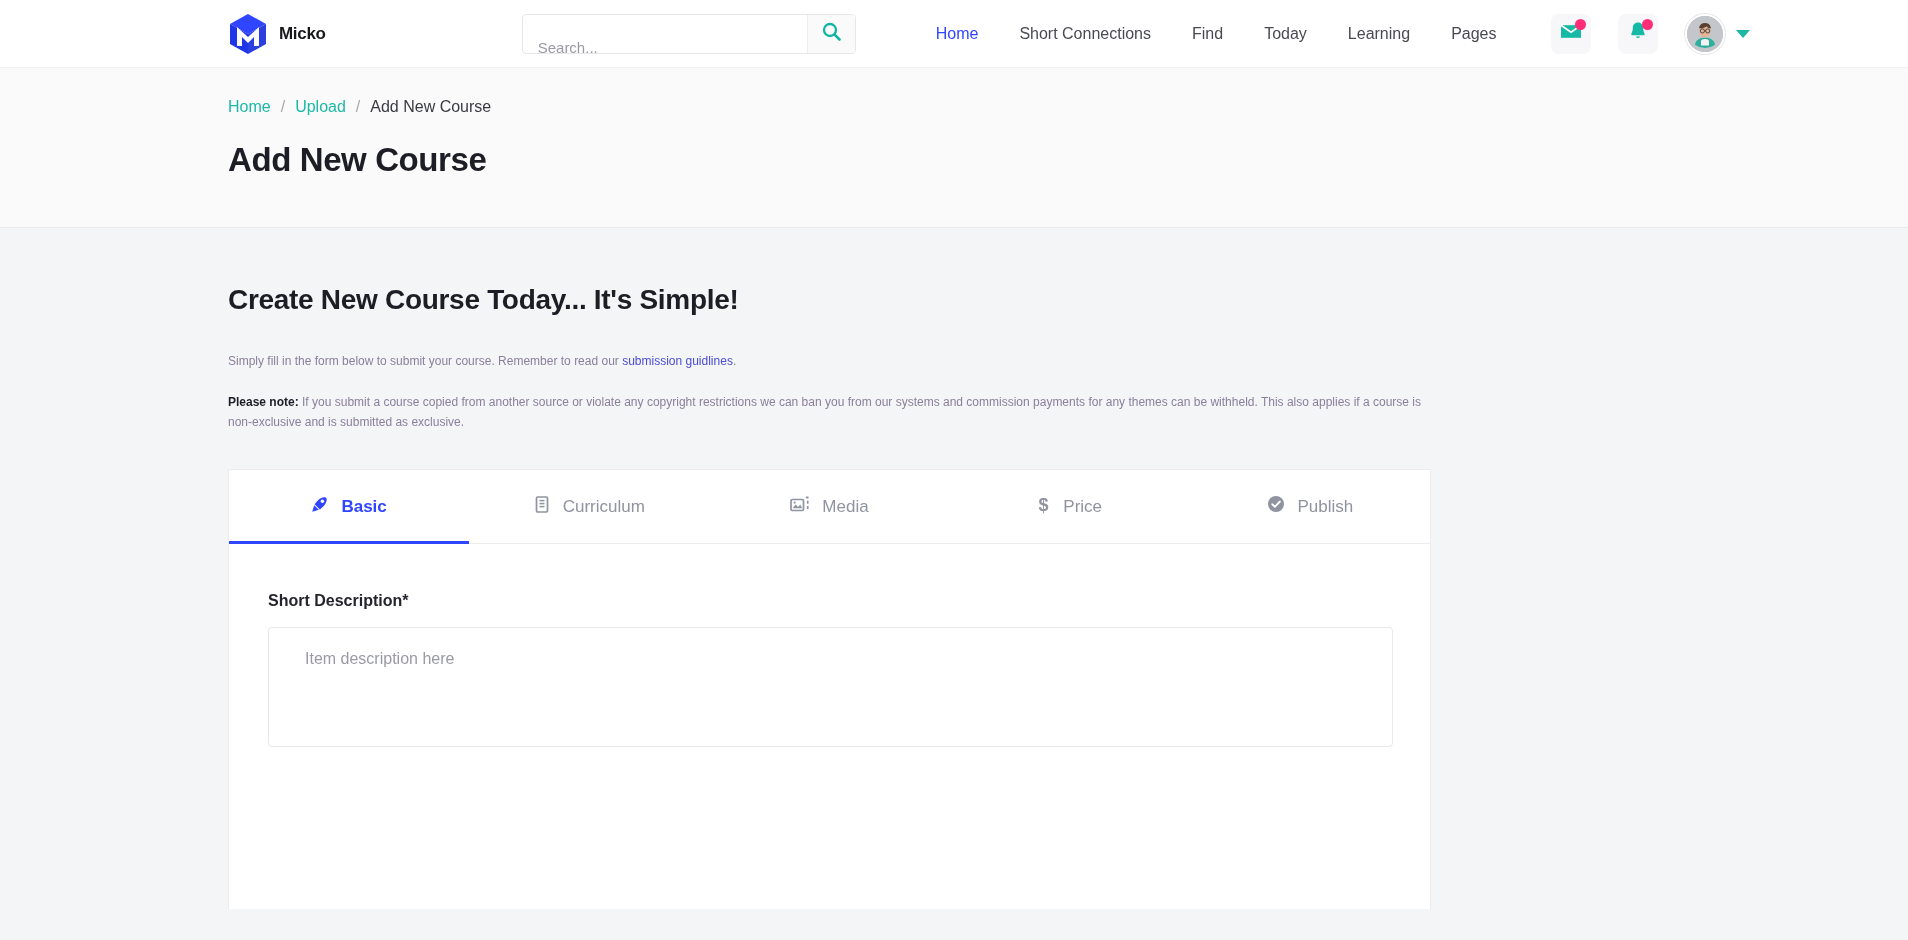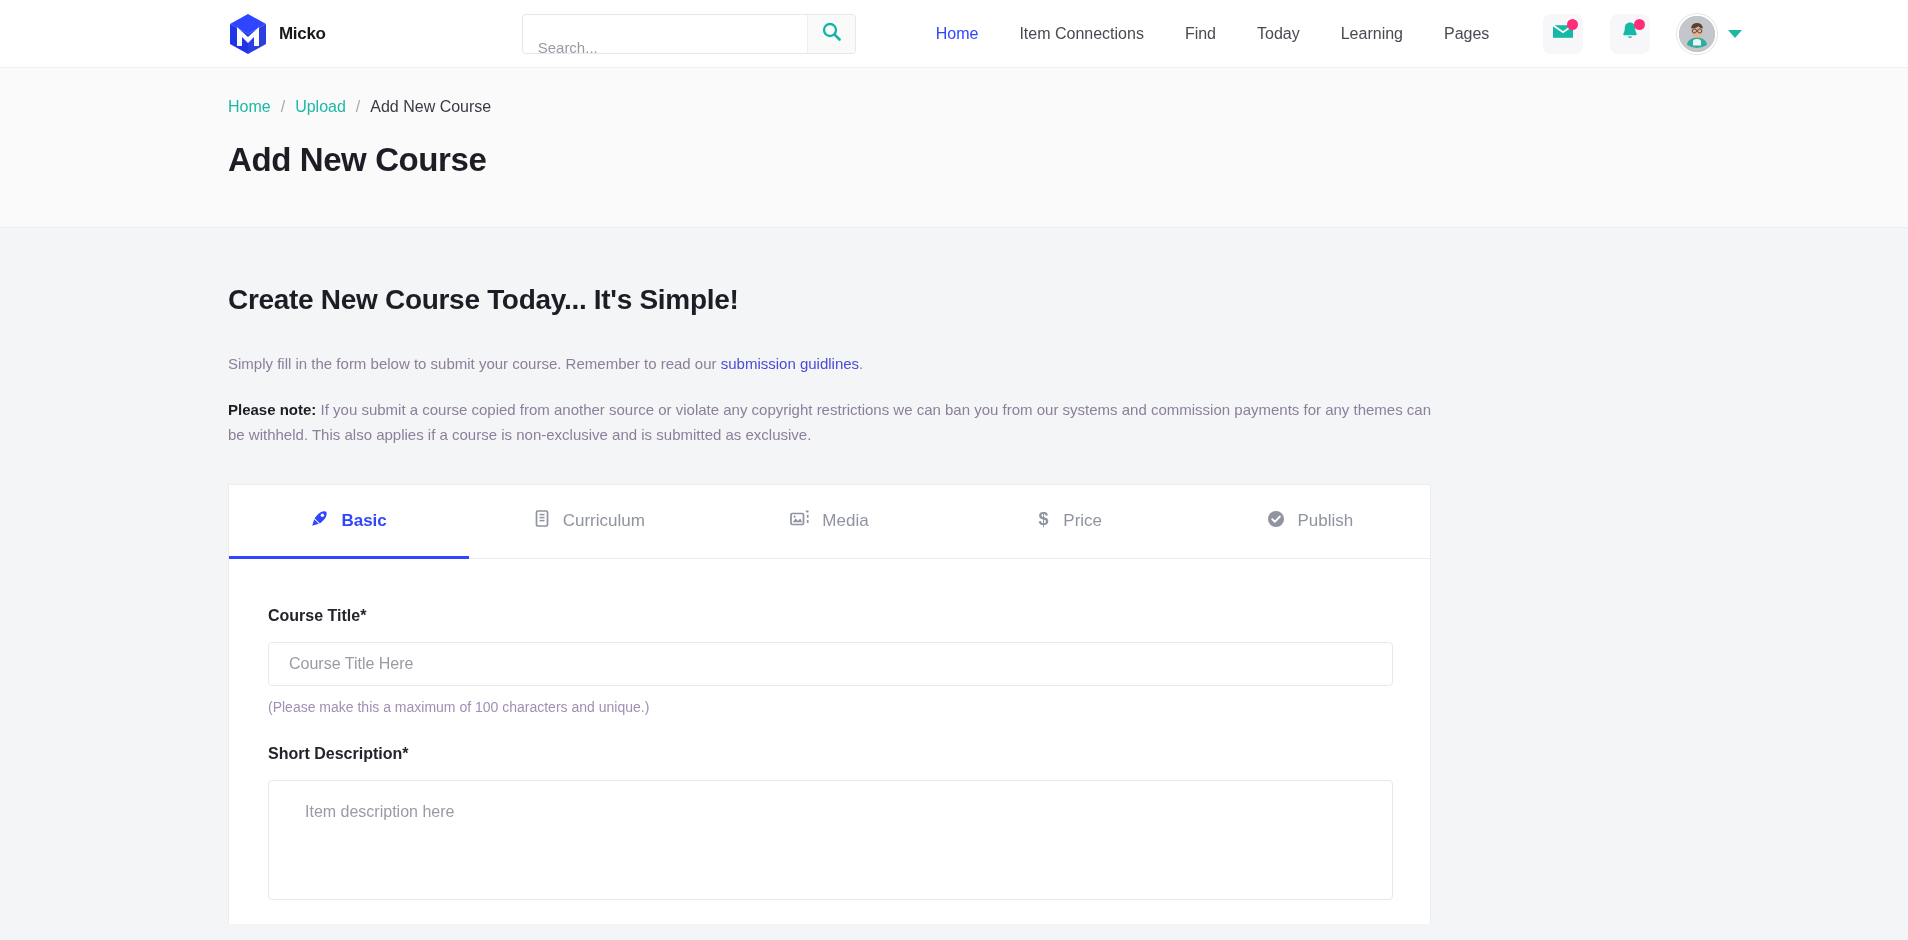--- a/index.html
+++ b/index.html
@@ -146,21 +146,21 @@
   
   .content { padding-left: 228px; }
   .lead {
     font-size: 28px;
     font-weight: 700;
     color: #1d1e25;
     letter-spacing: -0.3px;
     padding-top: 56px;
   }
   .para {
-    font-size: 15px;
+    font-size: 12px;
     color: #8b7f9b;
     line-height: 1.62;
     margin-top: 36px;
     max-width: 1205px;
   }
   .para a { color: #4b4bd6; text-decoration: none; cursor: pointer; }
   .para b { color: #1d1e25; font-weight: 700; }
   .para2 { margin-top: 22px; }
 
   
@@ -250,21 +250,21 @@
         <svg width="19" height="19" viewBox="0 0 19 19">
           <circle cx="8" cy="8" r="6" fill="none" stroke="#12b5a5" stroke-width="2.3"></circle>
           <line x1="12.4" y1="12.4" x2="17.5" y2="17.5" stroke="#12b5a5" stroke-width="2.6" stroke-linecap="round"></line>
         </svg>
       </span>
     </div>
   </div>
 
   <div class="mainnav">
     <span class="navlink active">Home</span>
-    <span class="navlink">Item Connections</span>
+    <span class="navlink">Short Connections</span>
     <span class="navlink">Find</span>
     <span class="navlink">Today</span>
     <span class="navlink">Learning</span>
     <span class="navlink">Pages</span>
   </div>
 
   <div class="navicons">
 
     <div class="iconbtn">
       <span>
@@ -383,25 +383,20 @@
             <path d="M5.2 9.2l2.6 2.6 5.1-5.3" fill="none" stroke="#ffffff" stroke-width="1.9" stroke-linecap="round" stroke-linejoin="round"></path>
           </svg>
         </span>
         <span>Publish</span>
       </div>
 
     </div>
 
     <div class="formbody">
 
-      <div class="fgroup">
-        <label class="flabel">Course Title*</label>
-        <input class="finput" type="text" placeholder="Course Title Here" style="">
-        <div class="fhint">(Please make this a maximum of 100 characters and unique.)</div>
-      </div>
 
       <div class="fgroup">
         <label class="flabel">Short Description*</label>
         <textarea class="ftext" placeholder="Item description here" style=""></textarea>
       </div>
 
     </div>
   </div>
 </div>
 

